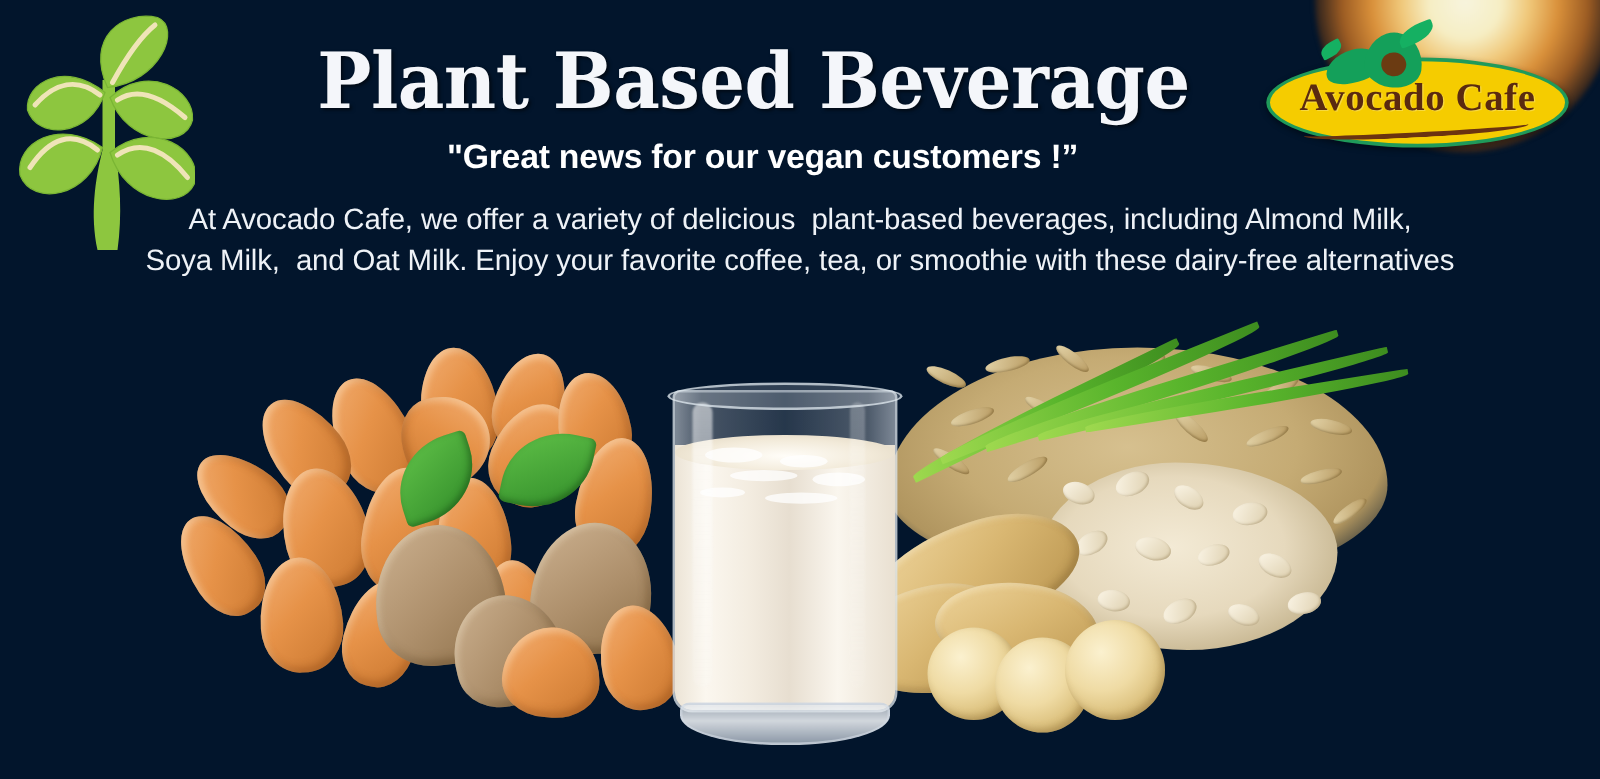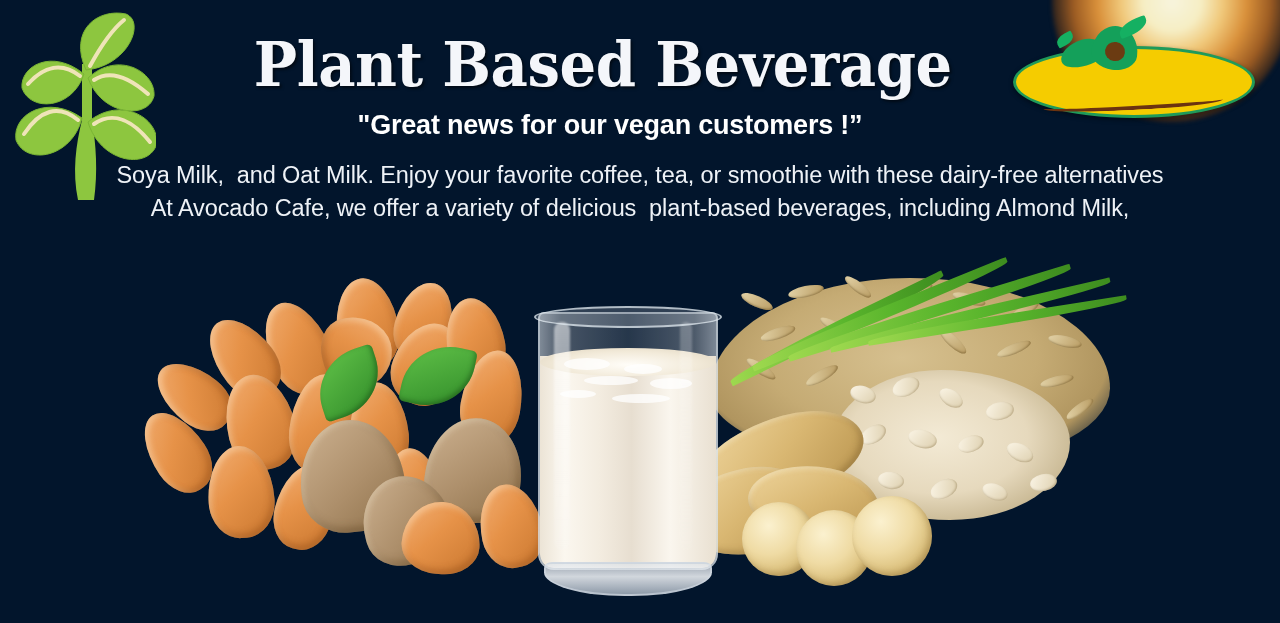--- a/index.html
+++ b/index.html
@@ -291,29 +291,30 @@
 
   <div class="logo">
     <div class="logo-ellipse"></div>
     <div class="avo-group">
       <div class="avo-whole"></div>
       <div class="avo-whole-leaf"></div>
       <div class="avo-half"></div>
       <div class="avo-stem-leaf"></div>
       <div class="avo-pit"></div>
     </div>
+    <div class="logo-text">Avocado Cafe</div>
     <div class="logo-swoosh"></div>
   </div>
 
   <div class="headline-zone">
     <h1 class="title">Plant Based Beverage</h1>
     <div class="subtitle">"Great news for our vegan customers !”</div>
     <div class="body-copy">
+      <span class="line">At Avocado Cafe, we offer a variety of delicious  plant-based beverages, including Almond Milk,</span>
       <span class="line">Soya Milk,  and Oat Milk. Enjoy your favorite coffee, tea, or smoothie with these dairy-free alternatives</span>
-      <span class="line">At Avocado Cafe, we offer a variety of delicious  plant-based beverages, including Almond Milk,</span>
     </div>
   </div>
 
   <div class="produce">
 
     <div class="almond-pile">
       <div class="nut" style="left:186px;  top:0px;   width:62px; height:92px; transform:rotate(-8deg);"></div>
       <div class="nut" style="left:246px;  top:4px;   width:56px; height:80px; transform:rotate(16deg);"></div>
       <div class="nut" style="left:118px;  top:22px;  width:60px; height:96px; transform:rotate(-24deg);"></div>
       <div class="nut" style="left:66px;   top:36px;  width:56px; height:88px; transform:rotate(-38deg);"></div>

